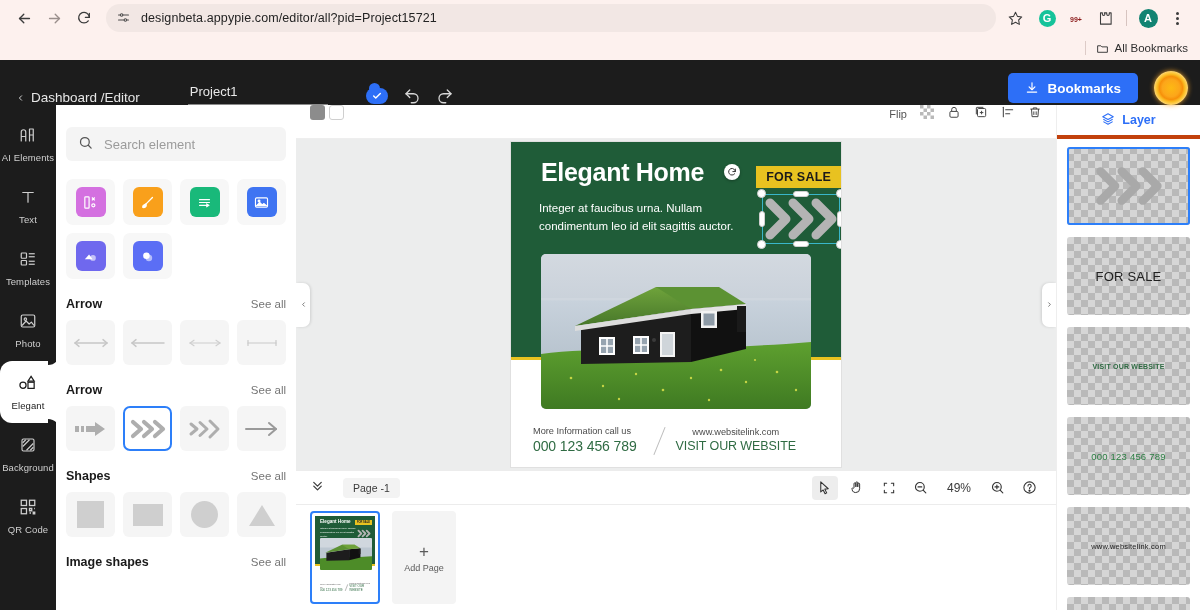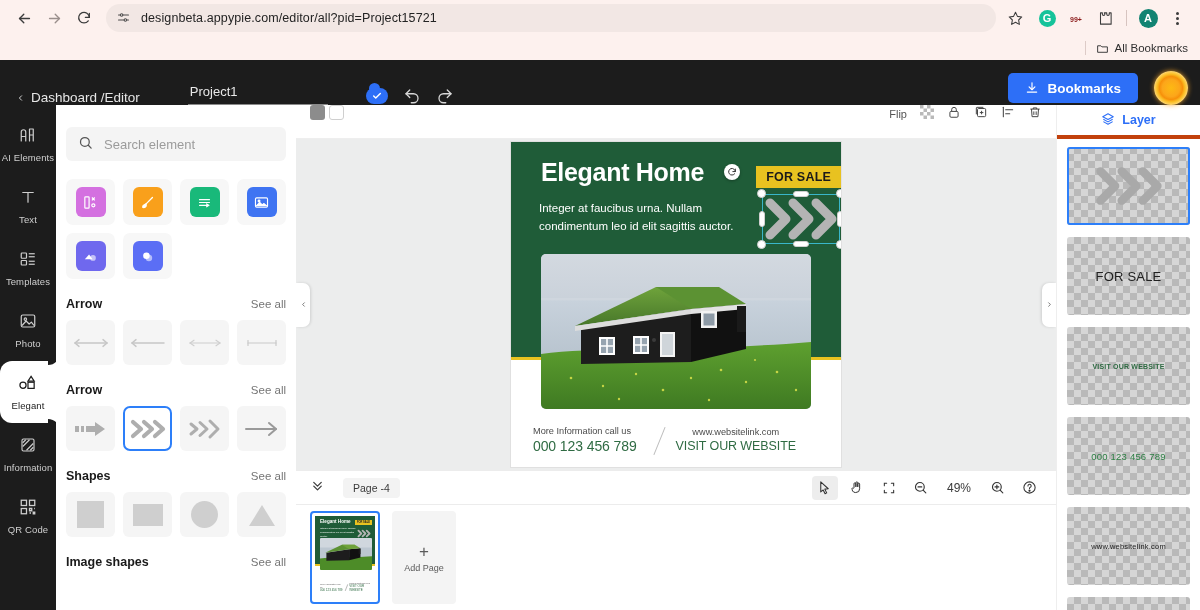--- a/index.html
+++ b/index.html
@@ -449,21 +449,21 @@
       </span>
       <span class="rl">Elegant</span>
     </div>
     <div class="rail-item">
       <span>
         <svg width="18" height="18" viewBox="0 0 24 24" fill="none" stroke="currentColor" stroke-width="1.5">
             <rect x="4" y="4" width="16" height="16" rx="2"></rect>
             <path d="M5 14L14 5M10 19l9-9M5 9l4-4M15 19l4-4"></path>
           </svg>
       </span>
-      <span class="rl">Information</span>
+      <span class="rl">Background</span>
     </div>
     <div class="rail-item">
       <span>
         <svg width="18" height="18" viewBox="0 0 24 24" fill="none" stroke="currentColor" stroke-width="1.7">
             <rect x="3" y="3" width="7" height="7"></rect>
             <rect x="14" y="3" width="7" height="7"></rect>
             <rect x="3" y="14" width="7" height="7"></rect>
             <path d="M14 14h3v3h-3zM19 19h2v2h-2zM14 20h2M20 14h1"></path>
           </svg>
       </span>
@@ -808,21 +808,21 @@
       </div>
     </div>
 
     <div class="bottom-bar">
       <span>
         <svg width="15" height="15" viewBox="0 0 24 24" fill="none" stroke="#3f3f3f" stroke-width="2" stroke-linecap="round" stroke-linejoin="round">
             <polyline points="6 7 12 13 18 7"></polyline>
             <polyline points="6 13 12 19 18 13"></polyline>
           </svg>
       </span>
-      <span class="page-chip">Page -4</span>
+      <span class="page-chip">Page -1</span>
       <div class="bb-right">
         <span class="bb-ico on">
           <svg width="15" height="15" viewBox="0 0 24 24" fill="none" stroke="#333" stroke-width="1.7" stroke-linejoin="round">
               <path d="M6 3l12 11-5.5.6 3 6-2.6 1.3-3-6L6 19z"></path>
             </svg>
         </span>
         <span class="bb-ico">
           <svg width="15" height="15" viewBox="0 0 24 24" fill="none" stroke="#333" stroke-width="1.6" stroke-linejoin="round">
               <path d="M8 12V6a1.5 1.5 0 0 1 3 0v5V4.5a1.5 1.5 0 0 1 3 0V11V6.5a1.5 1.5 0 0 1 3 0V14a6 6 0 0 1-6 6h-1a5 5 0 0 1-4.3-2.5L5 15a1.5 1.5 0 0 1 2.4-1.8z"></path>
             </svg>

